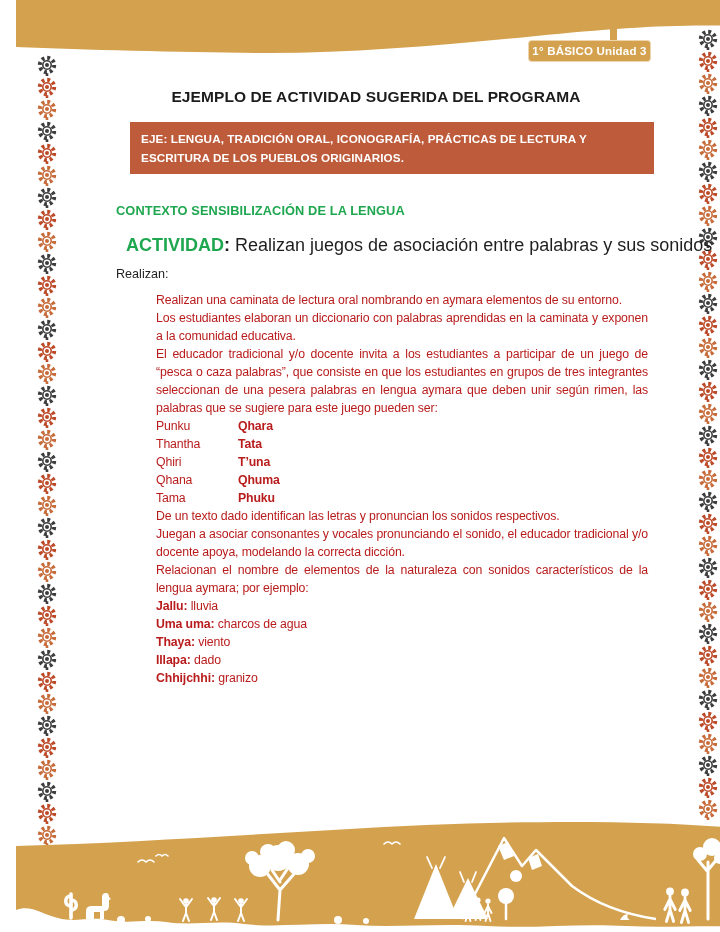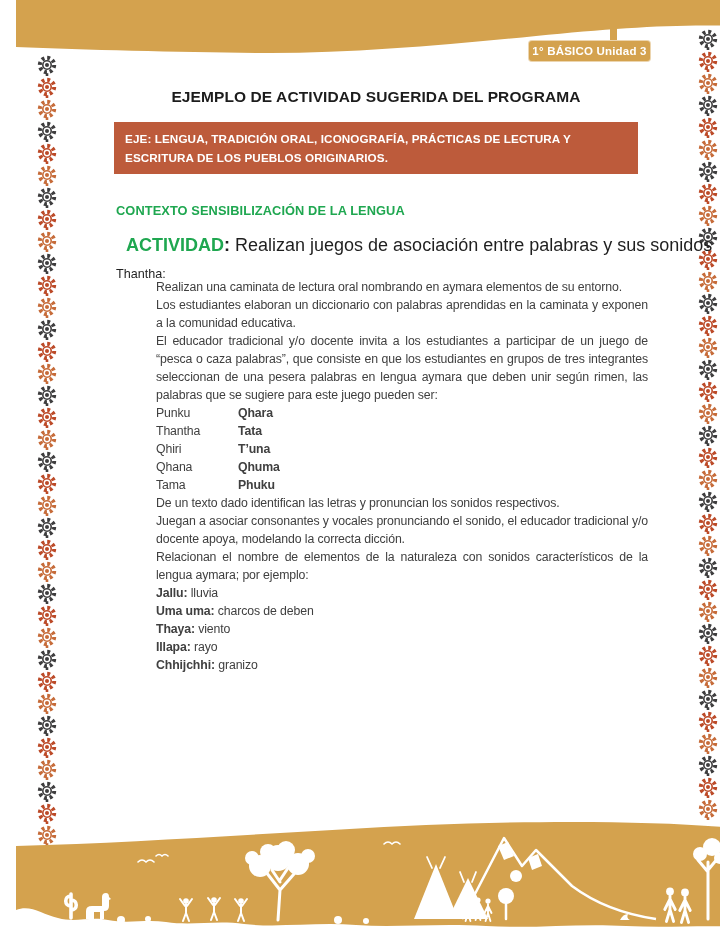--- a/index.html
+++ b/index.html
@@ -24,36 +24,36 @@
   .border-col{position:absolute; width:20px; display:flex; flex-direction:column;}
   .border-col.left{left:21px; top:54px;}
   .border-col.right{left:682px; top:28px;}
   .gear{width:20px; height:22px; line-height:0;}
   
   .title{
     position:absolute; left:98px; top:88px; width:524px; text-align:center;
     font-size:15.5px; font-weight:bold; color:#1c1c1c; letter-spacing:.1px;
   }
   .eje-banner{
-    position:absolute; left:98px; top:122px; width:524px; min-height:50px;
+    position:absolute; left:114px; top:122px; width:524px; min-height:50px;
     background:var(--banner); color:#fff; font-weight:bold; font-size:11.7px;
     line-height:19px; padding:7px 11px; letter-spacing:.1px;
   }
   .context{
     position:absolute; left:100px; top:203px;
     color:var(--green); font-weight:bold; font-size:12.8px; letter-spacing:.1px;
   }
   .activity{position:absolute; left:110px; top:235px; font-size:18px;}
   .activity .lbl{color:var(--green); font-weight:bold;}
   .activity .sep{font-weight:bold; color:var(--ink);}
   .examples{position:absolute; left:100px; top:267px; font-size:12.6px;}
   
   .bodyflow{
-    position:absolute; left:140px; top:278px; width:492px;
-    font-size:12.3px; line-height:18px; letter-spacing:-0.12px; color:#404040;
+    position:absolute; left:140px; top:291px; width:492px;
+    font-size:12.3px; line-height:18px; letter-spacing:-0.12px; color:#b91c1c;
   }
   .para{text-align:justify;}
   .pair .pl{display:inline-block; width:82px; font-weight:normal;}
   .pair .pr{font-weight:bold;}
   .nw b{font-weight:bold;}
   
   .footer-art{position:absolute; left:0; bottom:0; width:720px; height:112px; display:block;}
 </style>
 </head>
 <body>
@@ -505,21 +505,21 @@
     </div>
 
   <div class="title">EJEMPLO DE ACTIVIDAD SUGERIDA DEL PROGRAMA</div>
   <div class="eje-banner">EJE: LENGUA, TRADICIÓN ORAL, ICONOGRAFÍA, PRÁCTICAS DE LECTURA Y ESCRITURA DE LOS PUEBLOS ORIGINARIOS.</div>
   <div class="context">CONTEXTO SENSIBILIZACIÓN DE LA LENGUA</div>
 
   <div class="activity">
     <span class="lbl">ACTIVIDAD</span><span class="sep">: </span><span>Realizan juegos de asociación entre palabras y sus sonidos</span>
   </div>
 
-  <div class="examples">Thantha:</div>
+  <div class="examples">Realizan:</div>
 
   <div class="bodyflow">
     <div>
   <p class="para">Realizan una caminata de lectura oral nombrando en aymara elementos de su entorno.</p>
 
   <p class="para">Los estudiantes elaboran un diccionario con palabras aprendidas en la caminata y exponen a la comunidad educativa.</p>
 
   <p class="para">El educador tradicional y/o docente invita a los estudiantes a participar de un juego de “pesca o caza palabras”, que consiste en que los estudiantes en grupos de tres integrantes seleccionan de una pesera palabras en lengua aymara que deben unir según rimen, las palabras que se sugiere para este juego pueden ser:</p>
 </div>
     <div>
@@ -536,26 +536,26 @@
     <div>
   <p class="para">De un texto dado identifican las letras y pronuncian los sonidos respectivos.</p>
 
   <p class="para">Juegan a asociar consonantes y vocales pronunciando el sonido, el educador tradicional y/o docente apoya, modelando la correcta dicción.</p>
 
   <p class="para">Relacionan el nombre de elementos de la naturaleza con sonidos característicos de la lengua aymara; por ejemplo:</p>
 </div>
     <div>
   <div class="nw"><b>Jallu:</b><span> lluvia</span></div>
 
-  <div class="nw"><b>Uma uma:</b><span> charcos de deben</span></div>
+  <div class="nw"><b>Uma uma:</b><span> charcos de agua</span></div>
 
   <div class="nw"><b>Thaya:</b><span> viento</span></div>
 
 
-  <div class="nw"><b>Illapa:</b><span> rayo</span></div>
+  <div class="nw"><b>Illapa:</b><span> dado</span></div>
 
   <div class="nw"><b>Chhijchhi:</b><span> granizo</span></div>
 </div>
   </div>
 
   <svg class="footer-art" viewBox="0 0 720 112" aria-hidden="true">
     <path d="M0,26 C140,22 280,11 410,5 C530,0 645,1 720,8 L720,112 L0,112 Z" fill="var(--gold)"></path>
     <defs>
       <g id="pup">
         <circle cx="0" cy="-16" r="2.8" fill="#fff"></circle>

